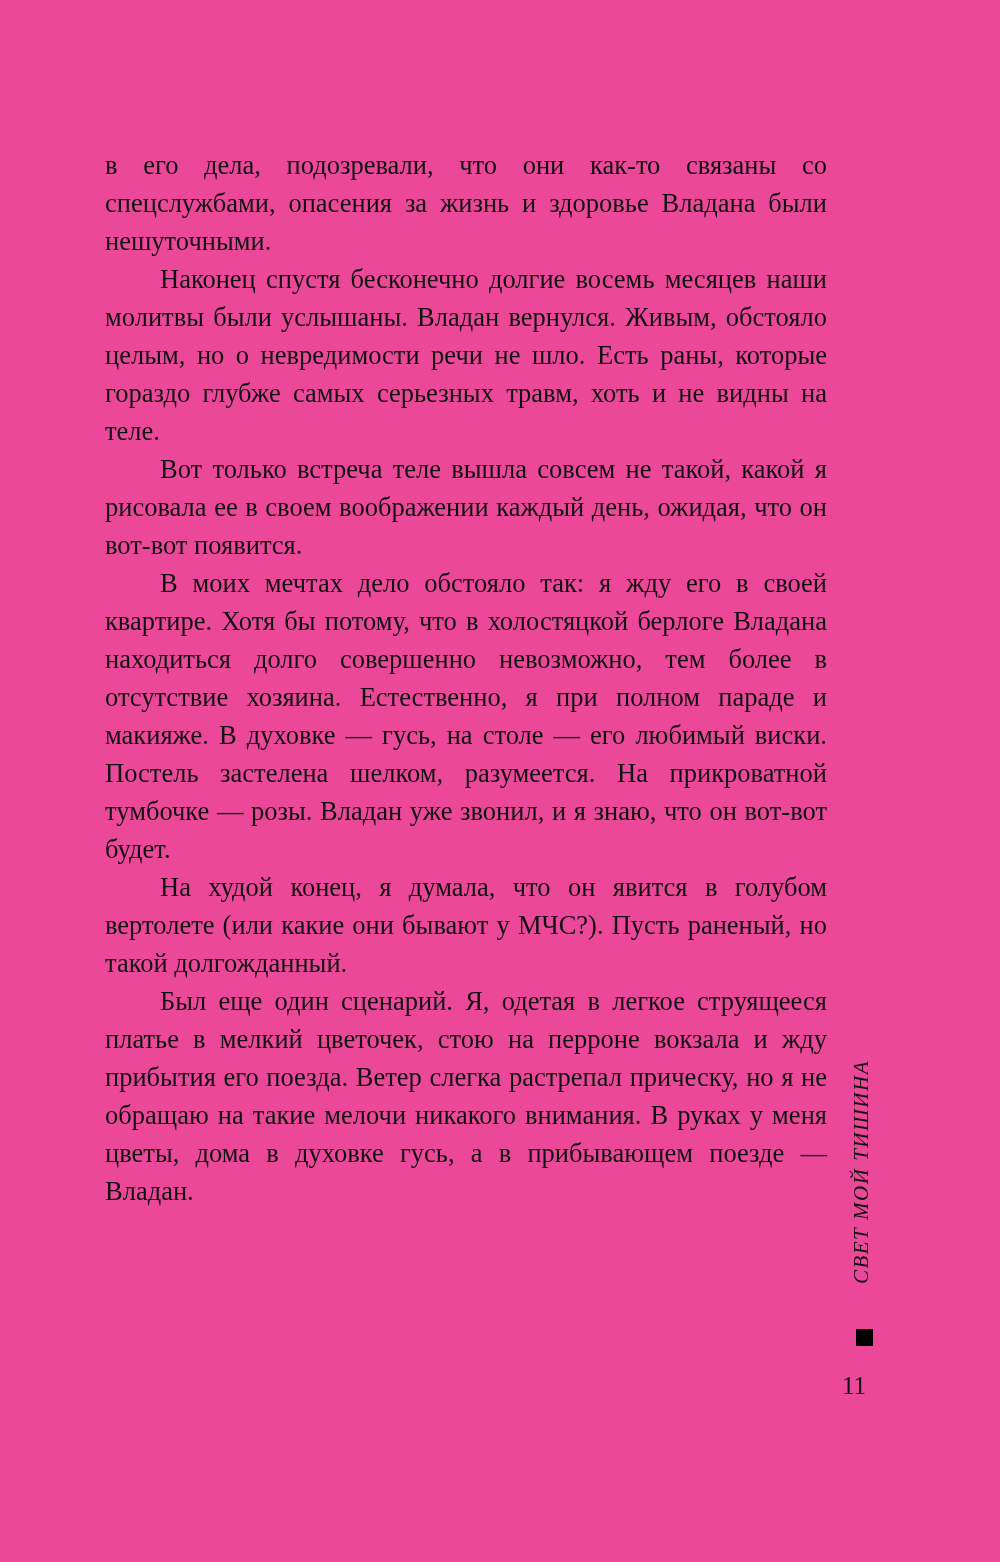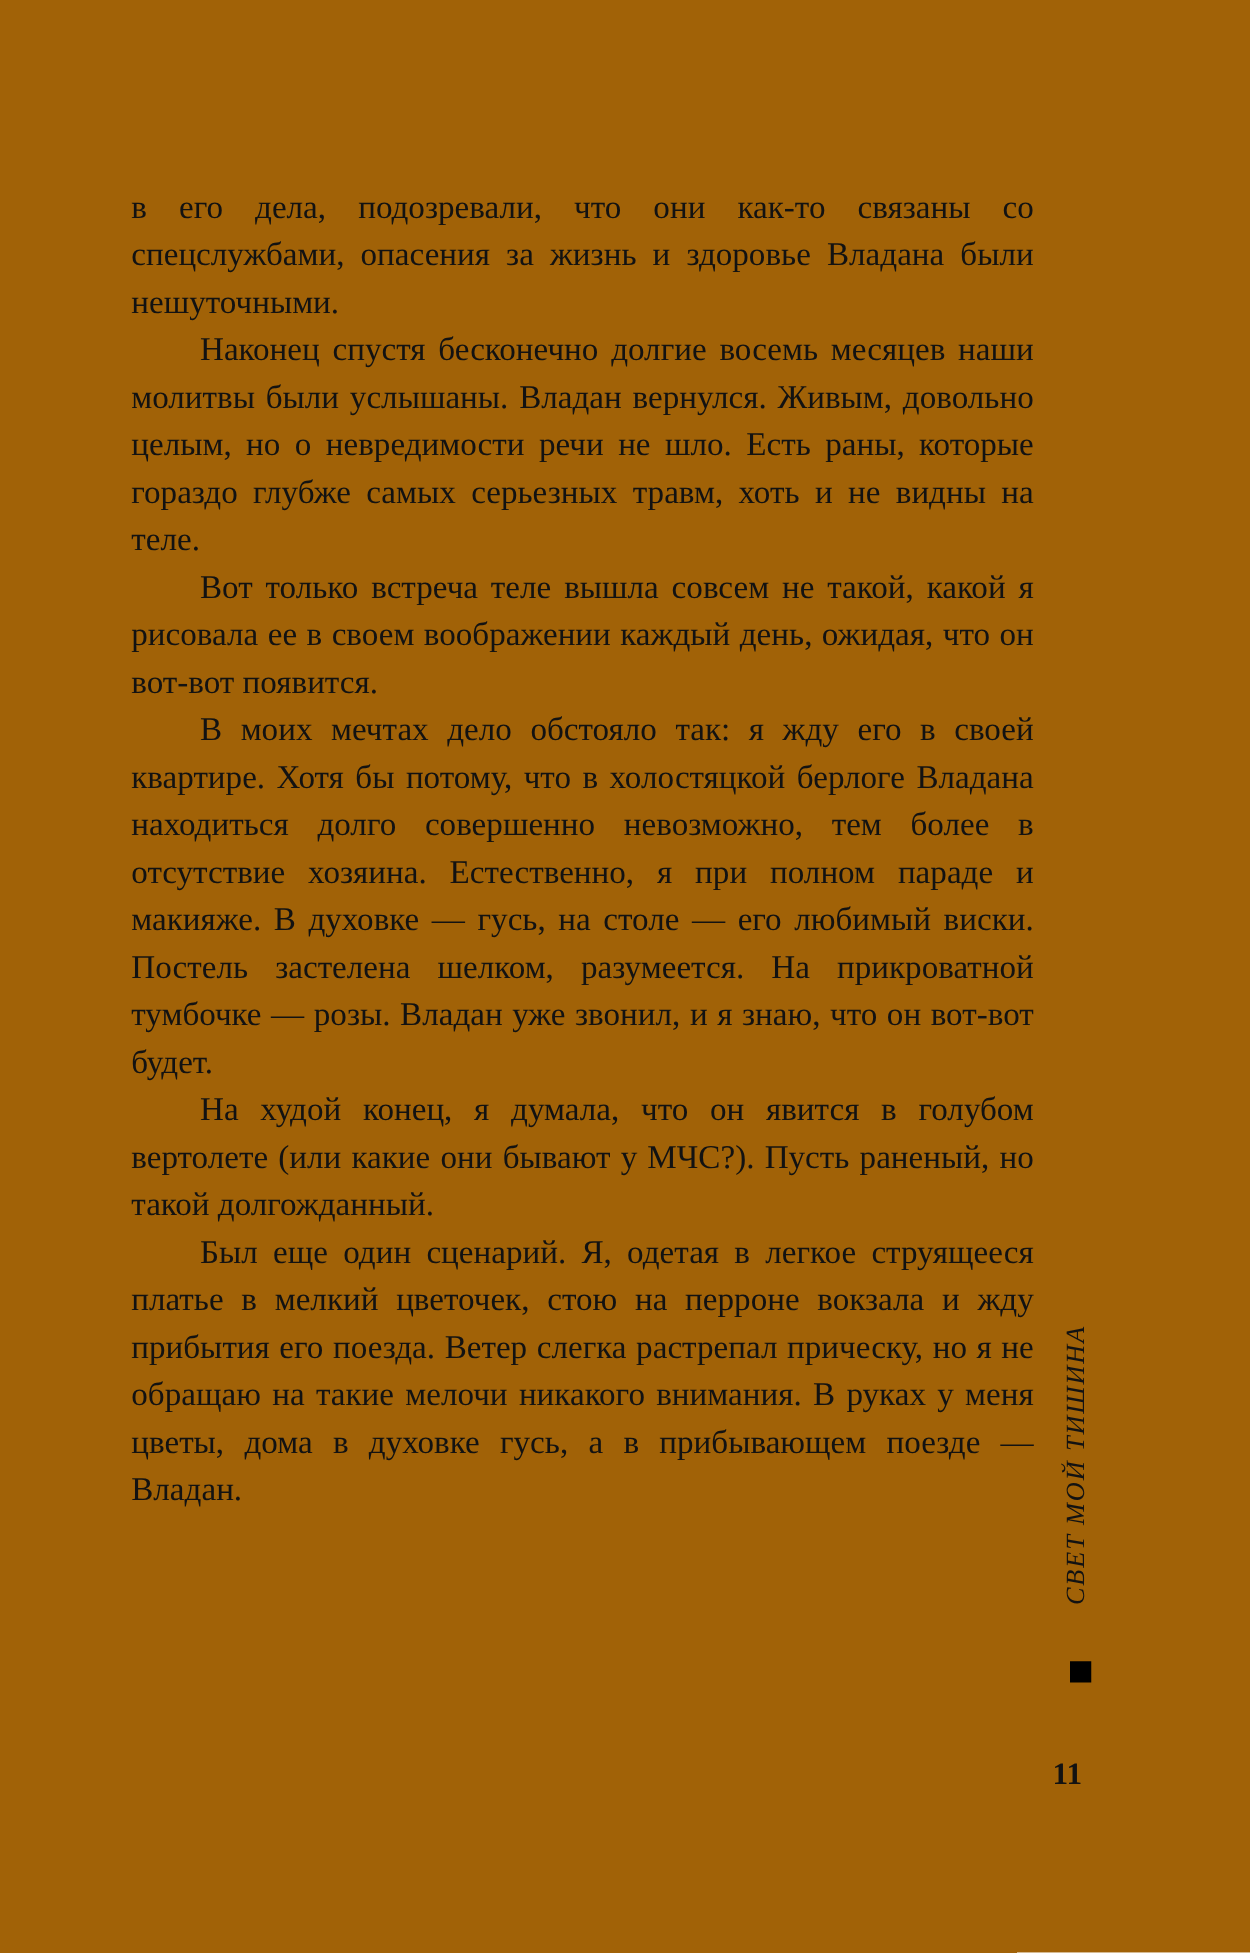--- a/index.html
+++ b/index.html
@@ -4,21 +4,21 @@
 <style>
   html, body {
     margin: 0;
     padding: 0;
     background: #ffffff;
   }
   .book-page {
     position: relative;
     width: 1000px;
     height: 1562px;
-    background: #a16207;
+    background: #ec4899;
     overflow: hidden;
     font-family: "Liberation Serif", serif;
     color: #121212;
   }
   .text-block {
     position: absolute;
     left: 105px;
     top: 146px;
     width: 722px;
     font-size: 26.5px;
@@ -55,35 +55,35 @@
     position: absolute;
     left: 856px;
     top: 1329px;
     width: 17px;
     height: 17px;
     background: #000000;
   }
   .page-number {
     position: absolute;
     left: 842px;
-    top: 1406px;
+    top: 1372px;
     font-size: 25px;
-    font-weight: bold;
+    font-weight: normal;
     color: #121212;
     text-align: center;
   }
 </style>
 </head>
 <body>
 
 <div class="book-page">
 
   <div class="text-block">
     <p class="no-indent">в его дела, подозревали, что они как-то связаны со спецслужбами, опасения за жизнь и здоровье Владана были нешуточными.</p>
-    <p>Наконец спустя бесконечно долгие восемь месяцев наши молитвы были услышаны. Владан вернулся. Живым, довольно целым, но о невредимости речи не шло. Есть раны, которые гораздо глубже самых серьезных травм, хоть и не видны на теле.</p>
+    <p>Наконец спустя бесконечно долгие восемь месяцев наши молитвы были услышаны. Владан вернулся. Живым, обстояло целым, но о невредимости речи не шло. Есть раны, которые гораздо глубже самых серьезных травм, хоть и не видны на теле.</p>
     <p>Вот только встреча теле вышла совсем не такой, какой я рисовала ее в своем воображении каждый день, ожидая, что он вот-вот появится.</p>
     <p>В моих мечтах дело обстояло так: я жду его в своей квартире. Хотя бы потому, что в холостяцкой берлоге Владана находиться долго совершенно невозможно, тем более в отсутствие хозяина. Естественно, я при полном параде и макияже. В духовке — гусь, на столе — его любимый виски. Постель застелена шелком, разумеется. На прикроватной тумбочке — розы. Владан уже звонил, и я знаю, что он вот-вот будет.</p>
     <p>На худой конец, я думала, что он явится в голубом вертолете (или какие они бывают у МЧС?). Пусть раненый, но такой долгожданный.</p>
     <p>Был еще один сценарий. Я, одетая в легкое струящееся платье в мелкий цветочек, стою на перроне вокзала и жду прибытия его поезда. Ветер слегка растрепал прическу, но я не обращаю на такие мелочи никакого внимания. В руках у меня цветы, дома в духовке гусь, а в прибывающем поезде — Владан.</p>
   </div>
 
   <div class="sidebar-title">
     <span class="vertical-text">СВЕТ МОЙ ТИШИНА</span>
   </div>
 

